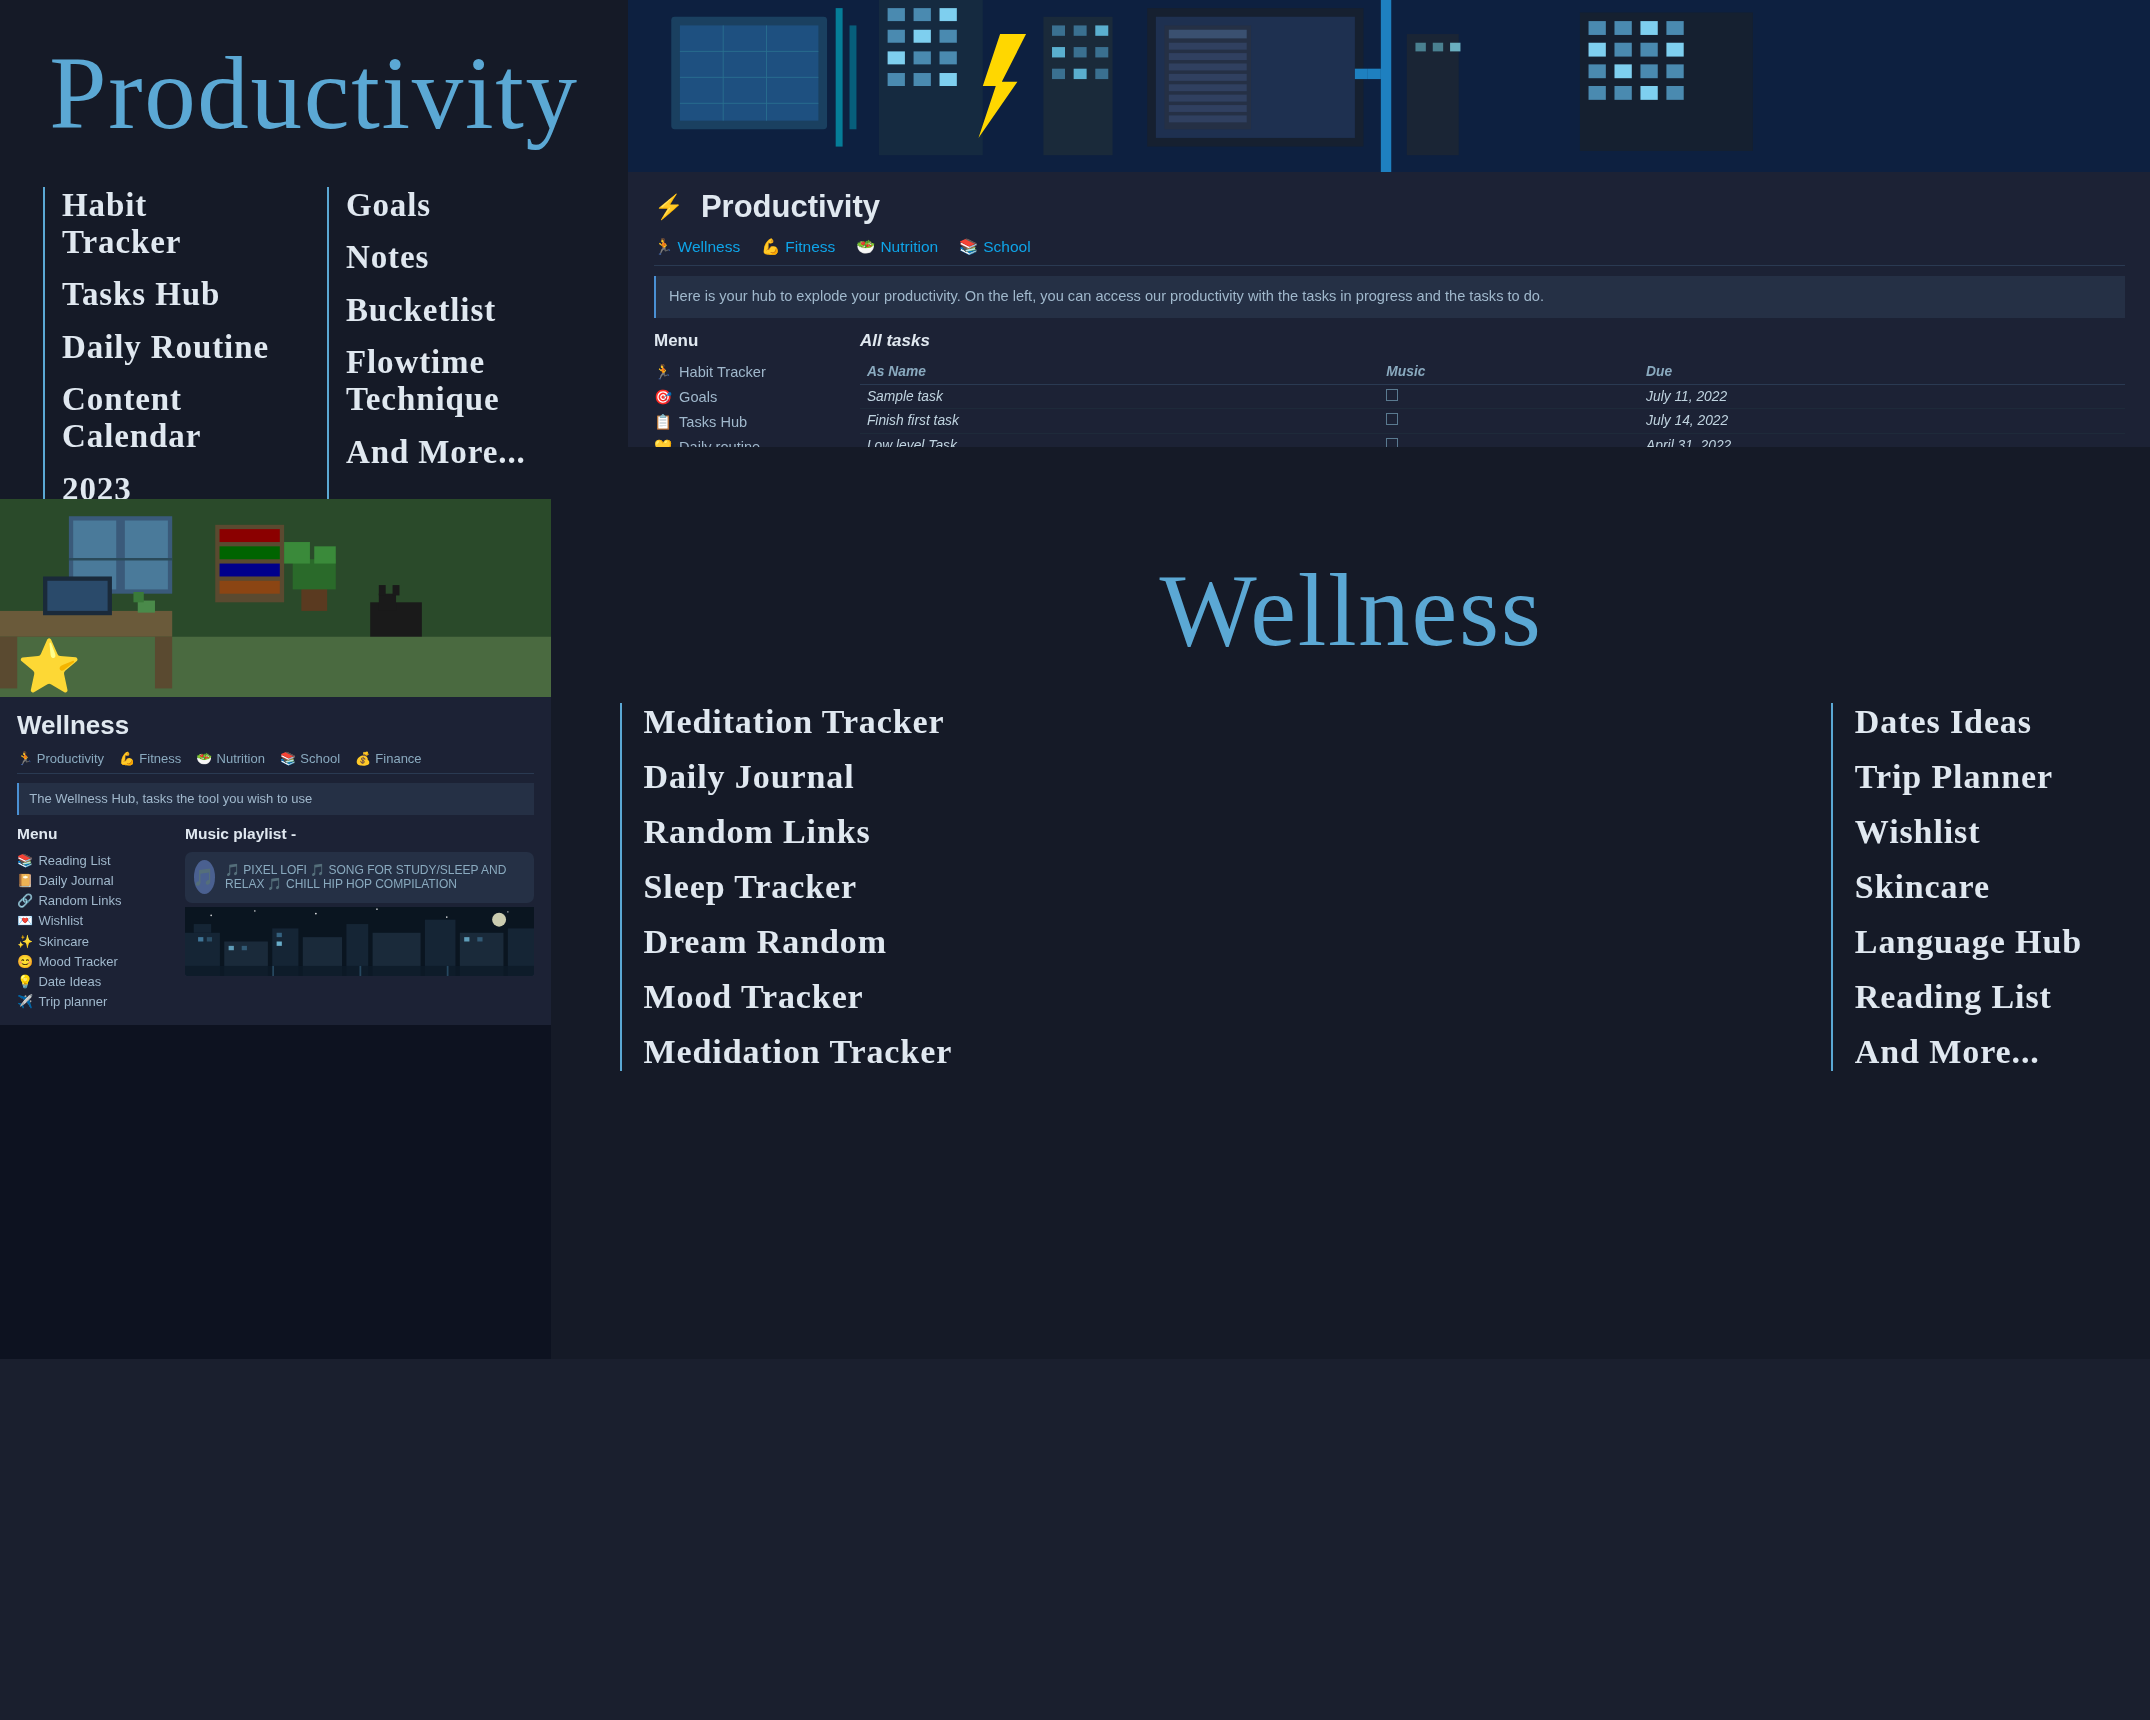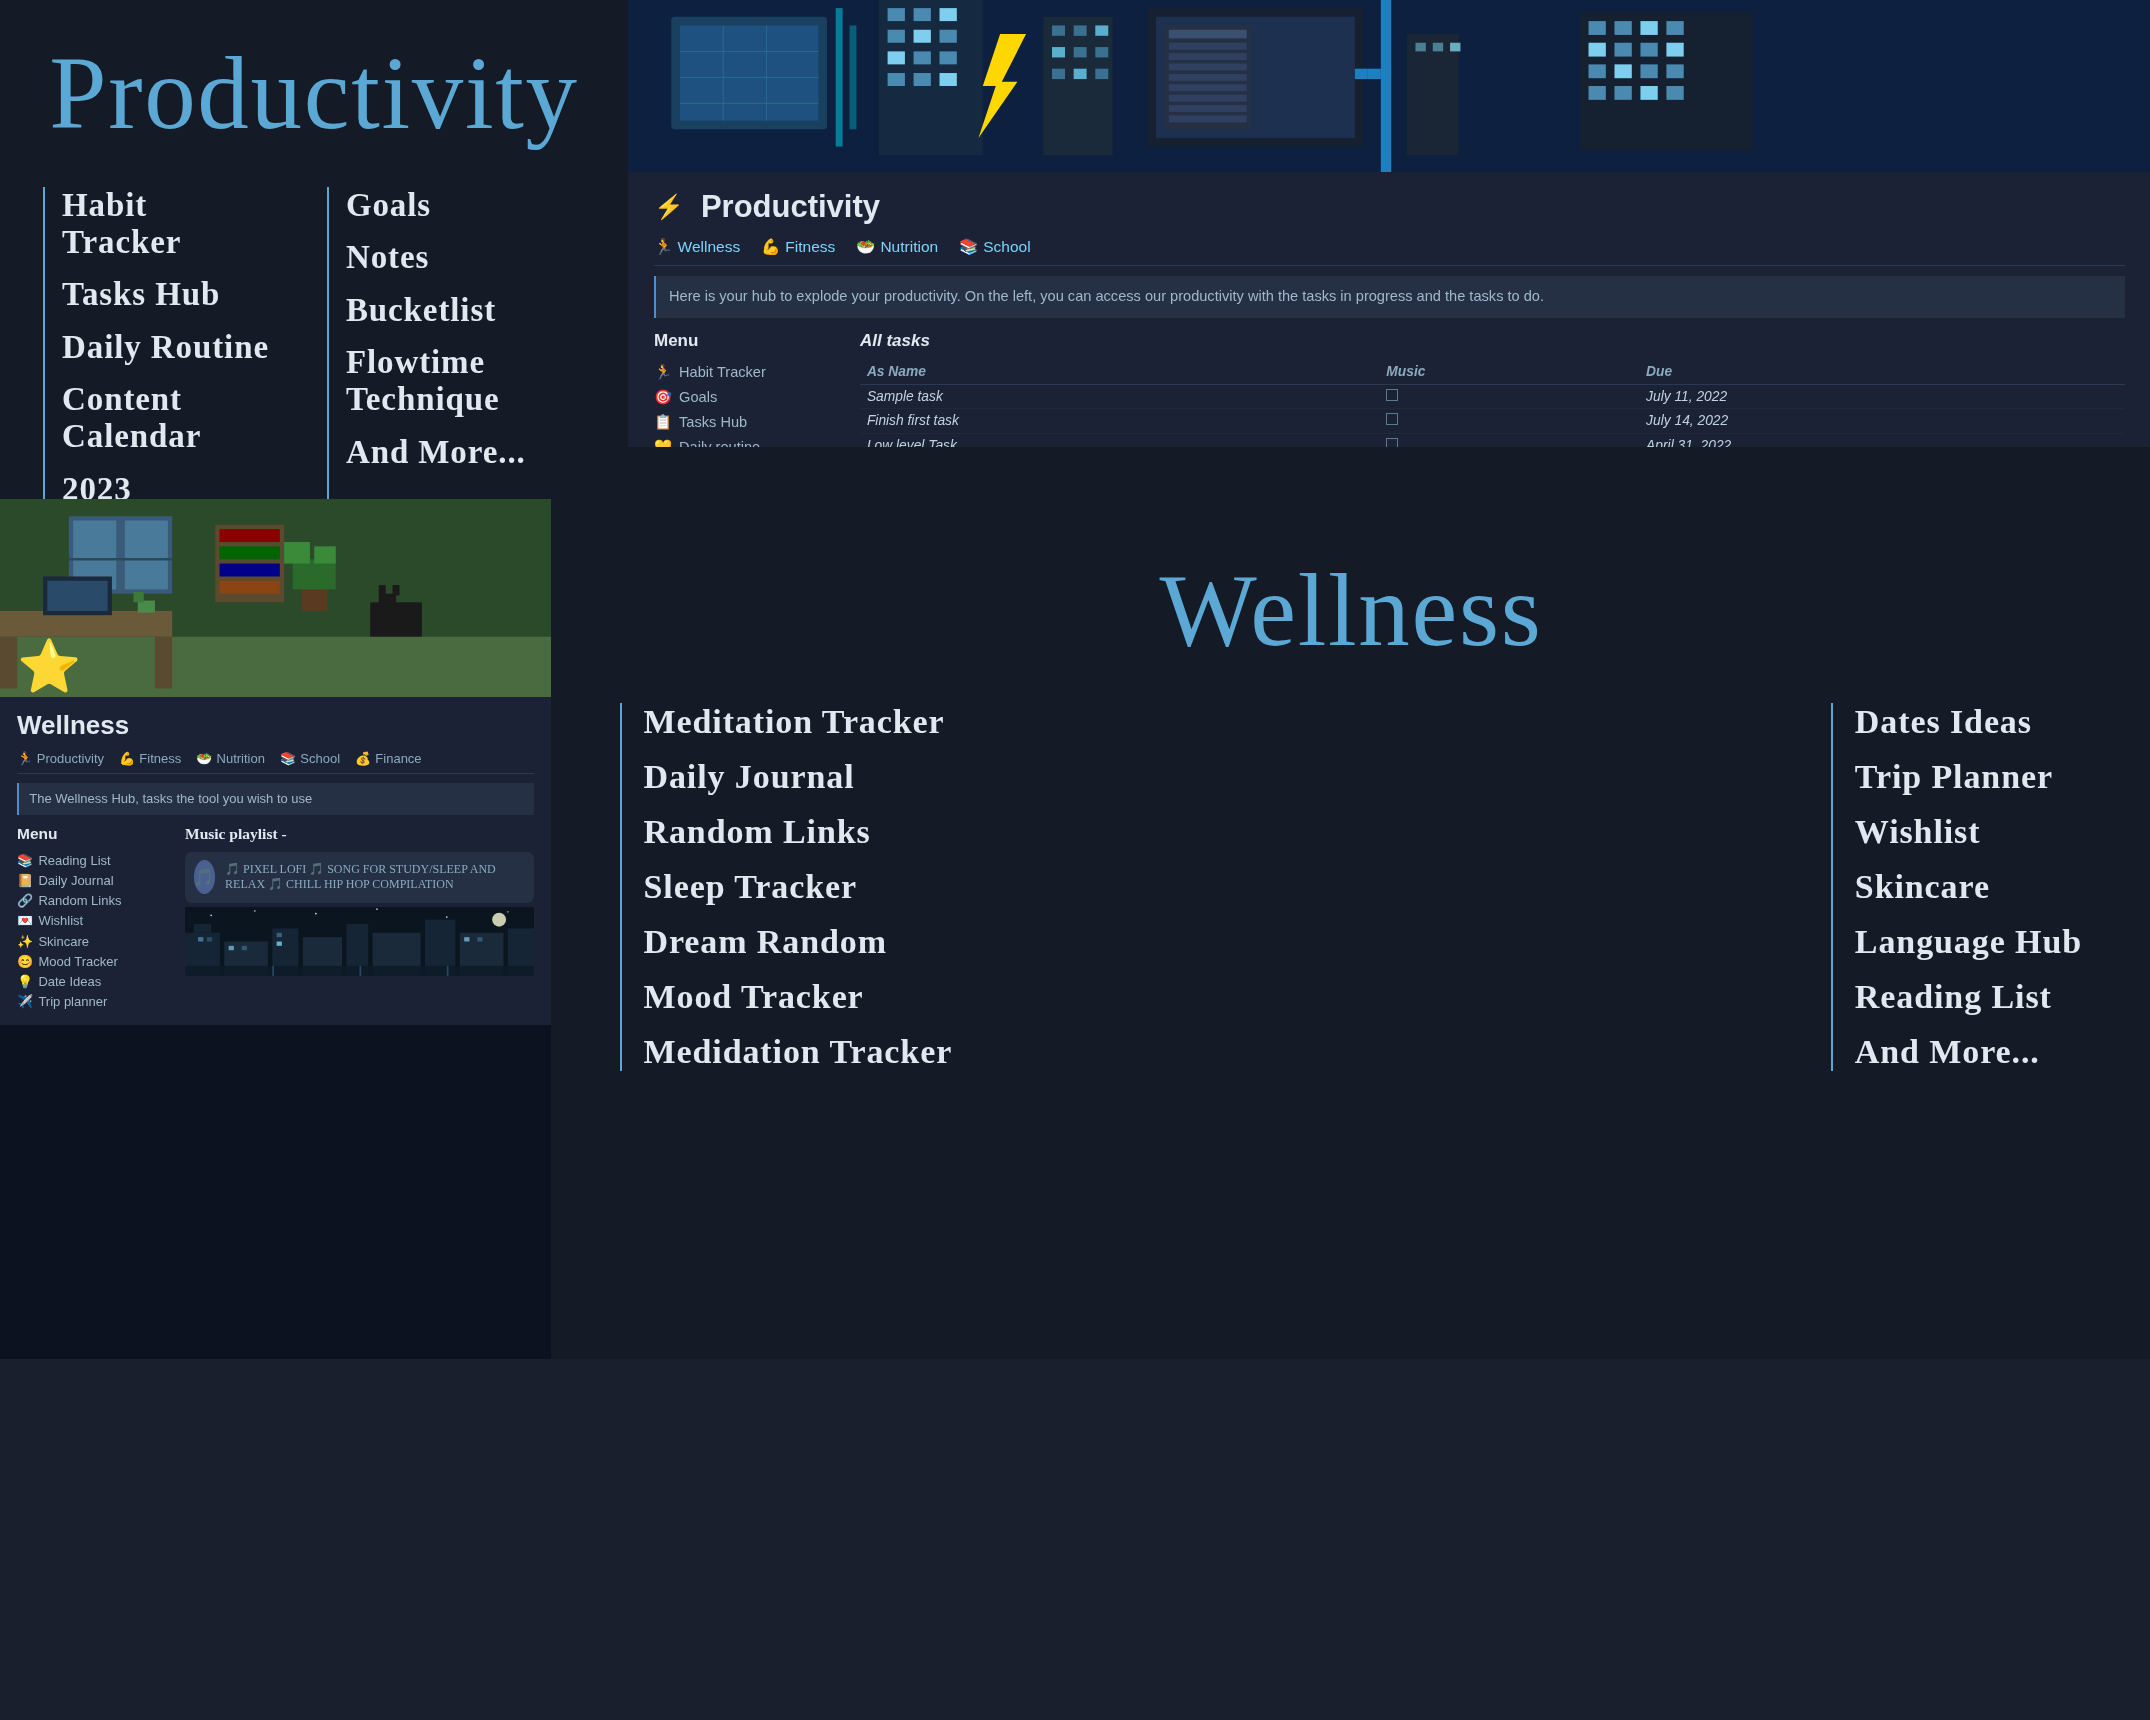--- a/index.html
+++ b/index.html
@@ -118,21 +118,21 @@
       font-size: 31px;
       font-weight: 900;
       color: #e0e8f0;
       font-family: Arial, sans-serif;
     }
 
     .app-nav {
       display: flex;
       gap: 21.5px;
       font-size: 15.5px;
-      color: #7dd3fc;
+      color: #0ea5e9;
       font-family: Arial, sans-serif;
       border-bottom: 0.9px solid #2a3a52;
       padding-bottom: 8.6px;
       margin-bottom: 10.3px;
     }
 
     .nav-item-icon {
       font-size: 15.5px;
       margin-right: 4.3px;
     }
@@ -286,21 +286,21 @@
       display: flex;
       align-items: center;
       gap: 5.2px;
       font-size: 13px;
       color: #a0b8cc;
       font-family: Arial, sans-serif;
       padding: 2.6px 0;
     }
 
     .music-section {
-      font-family: Liberation Serif, serif;
+      font-family: Liberation Sans, sans-serif;
     }
 
     .music-title {
       font-size: 15.5px;
       color: #e0e8f0;
       font-weight: 700;
       margin-bottom: 8.6px;
     }
 
     .music-player-box {

